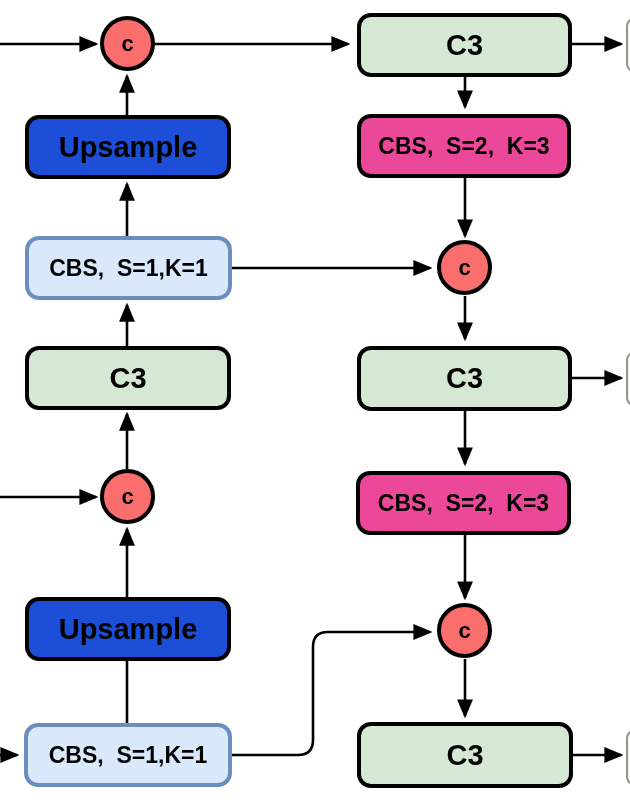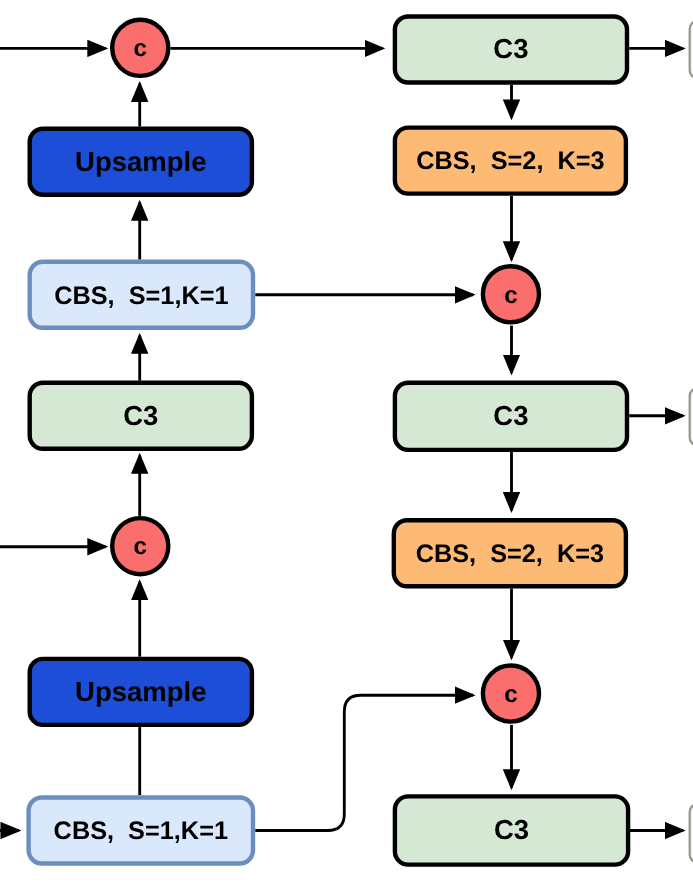--- a/index.html
+++ b/index.html
@@ -9,23 +9,23 @@
   }
   #edges{position:absolute;left:0;top:0;width:630px;height:802px;z-index:1;}
   .node{
     position:absolute;box-sizing:border-box;z-index:2;
     border:4px solid #000;border-radius:14px;
     display:flex;align-items:center;justify-content:center;
     font-weight:bold;color:#000;white-space:pre;background:#fff;
   }
   .yellow{background:#1d4ed8;}
   .green{background:#d5e8d4;}
-  .orange{background:#fdba74;}
+  .orange{background:#ec4899;}
   .blue{background:#dae8fc;border-color:#6c8ebf;}
-  .big{font-size:25px;justify-content:center;}
+  .big{font-size:29px;justify-content:center;}
   .long{font-size:23px;}
   .concat{
     position:absolute;box-sizing:border-box;z-index:2;
     width:55px;height:55px;border-radius:50%;
     border:4px solid #000;background:#fa6e6e;
     display:flex;align-items:center;justify-content:center;
     font-weight:bold;font-size:22px;color:#000;
   }
   .stub{
     position:absolute;left:626px;width:16px;z-index:2;box-sizing:border-box;

